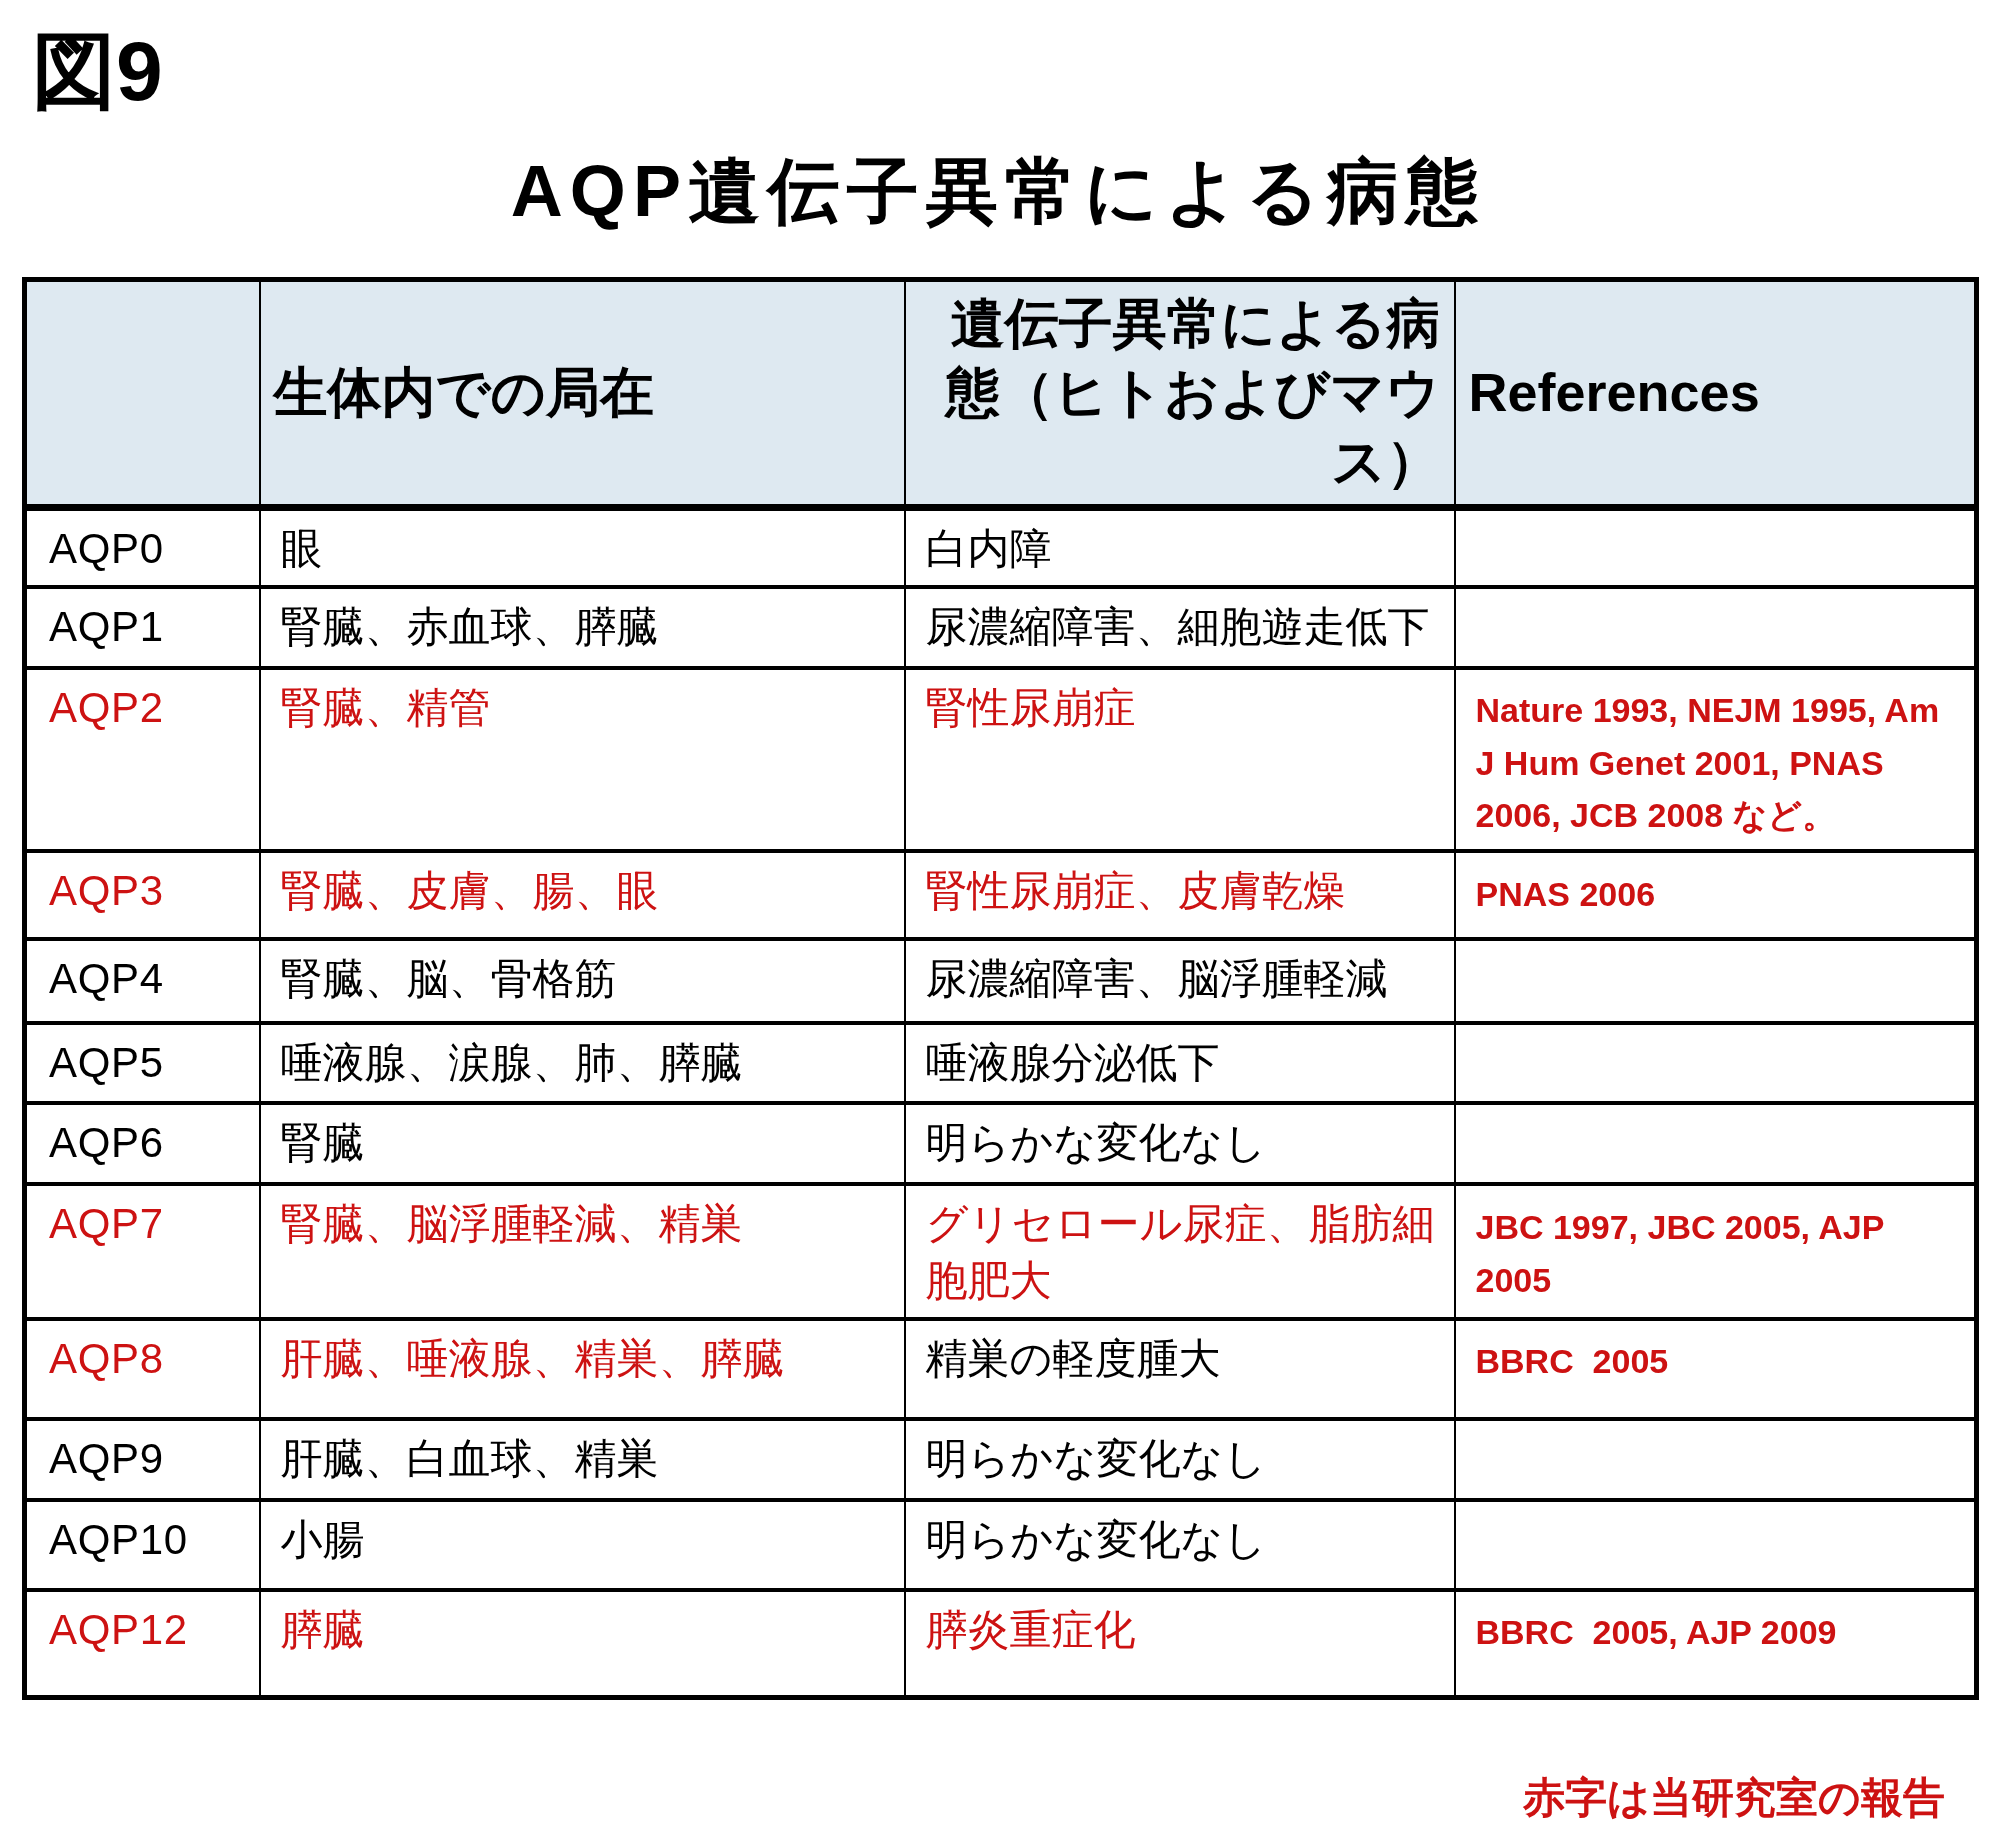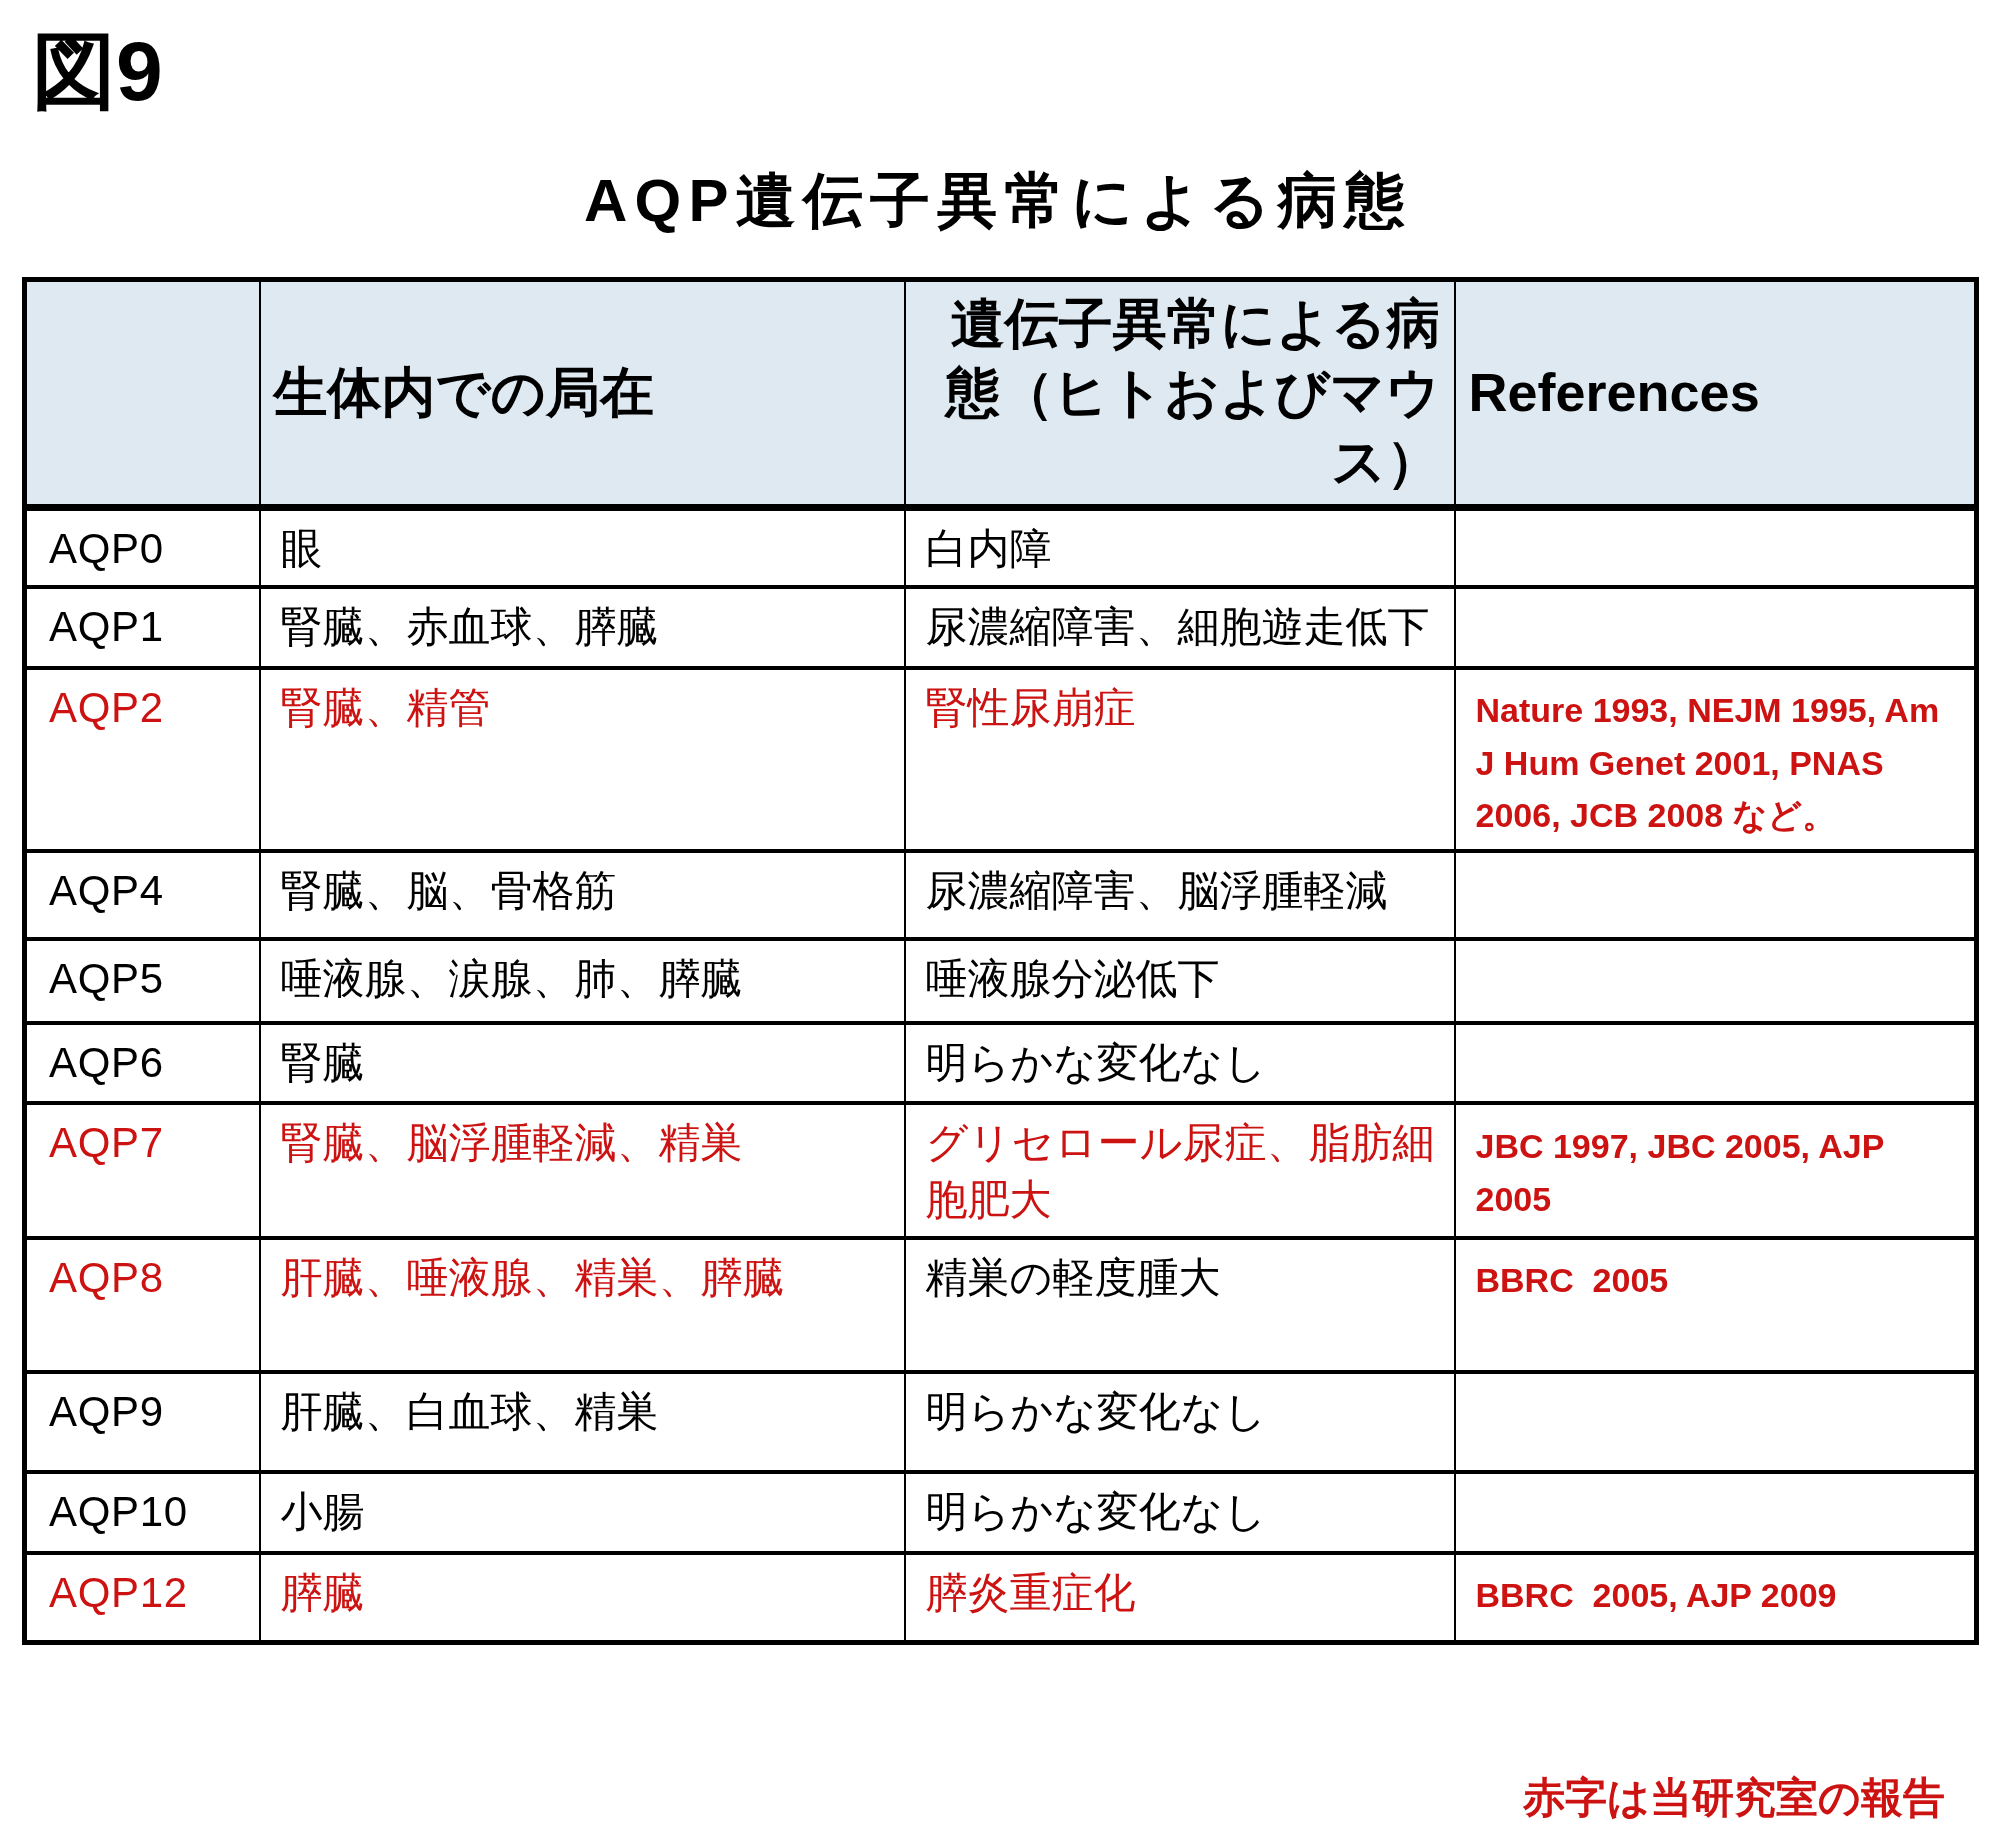--- a/index.html
+++ b/index.html
@@ -12,22 +12,22 @@
     width:2015px;height:1824px;position:relative;
     background:#ffffff;color:#000;
     font-family:"Liberation Sans","DejaVu Sans",sans-serif;
     overflow:hidden;
   }
   .fig-label{
     position:absolute;top:25px;left:32px;
     font-size:84px;font-weight:bold;line-height:1.1;
   }
   .main-title{
-    position:absolute;top:161px;left:22px;width:1952px;
-    text-align:center;font-size:60px;font-weight:bold;letter-spacing:7.2px;
+    position:absolute;top:144px;left:22px;width:1952px;
+    text-align:center;font-size:72px;font-weight:bold;letter-spacing:7.2px;
   }
   table.aqp{
     position:absolute;top:277px;left:22px;width:1952px;
     border-collapse:collapse;table-layout:fixed;
     border:5.8px solid var(--border);
   }
   th,td{
     border:2.9px solid var(--border);
     border-top-width:4.3px;border-bottom-width:4.3px;
     box-sizing:border-box;
@@ -105,20 +105,26 @@
       <td class="path">尿濃縮障害、細胞遊走低下</td>
       <td class="refs"></td>
     </tr>
     <tr>
       <td class="name red">AQP2</td>
       <td class="loc red">腎臓、精管</td>
       <td class="path red">腎性尿崩症</td>
       <td class="refs red">Nature 1993, NEJM 1995, Am J Hum Genet 2001, PNAS 2006, JCB 2008 など。</td>
     </tr>
     <tr>
+      <td class="name red">AQP3</td>
+      <td class="loc red">腎臓、皮膚、腸、眼</td>
+      <td class="path red">腎性尿崩症、皮膚乾燥</td>
+      <td class="refs red">PNAS 2006</td>
+    </tr>
+    <tr>
       <td class="name">AQP4</td>
       <td class="loc">腎臓、脳、骨格筋</td>
       <td class="path">尿濃縮障害、脳浮腫軽減</td>
       <td class="refs"></td>
     </tr>
     <tr>
       <td class="name">AQP5</td>
       <td class="loc">唾液腺、涙腺、肺、膵臓</td>
       <td class="path">唾液腺分泌低下</td>
       <td class="refs"></td>

